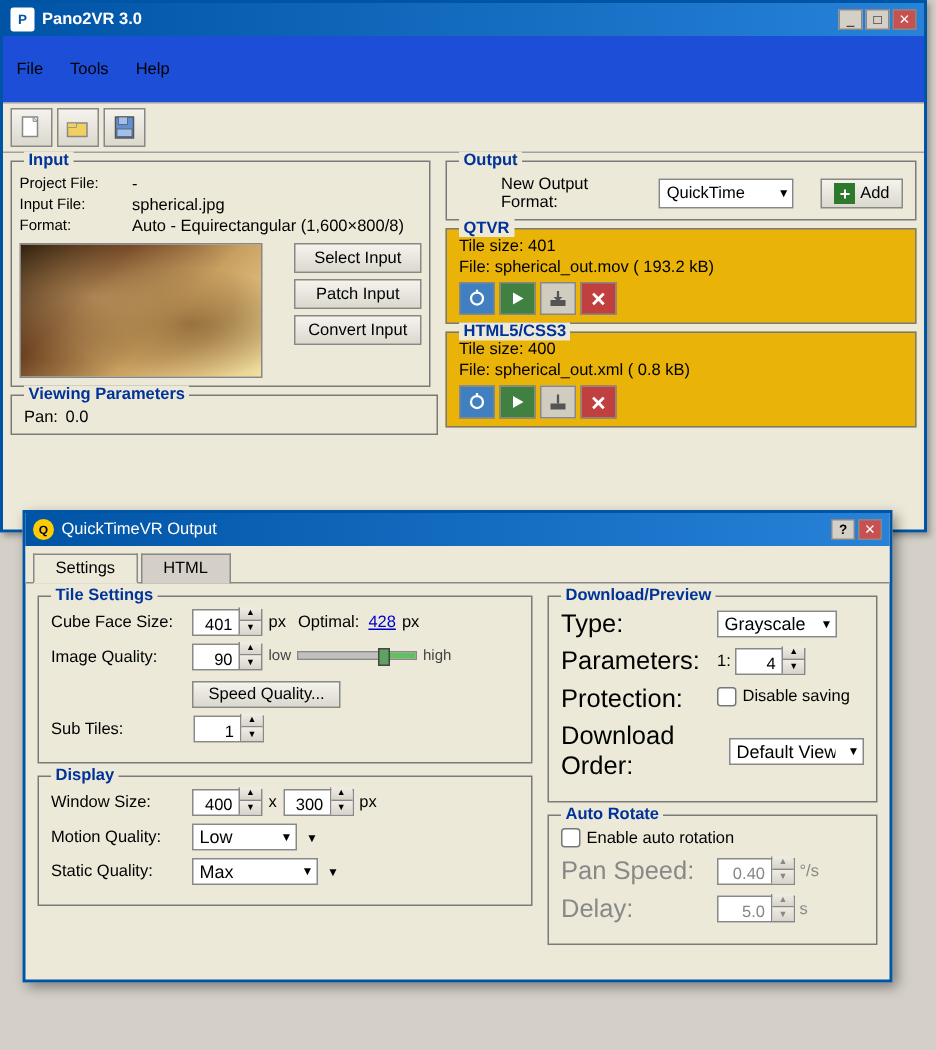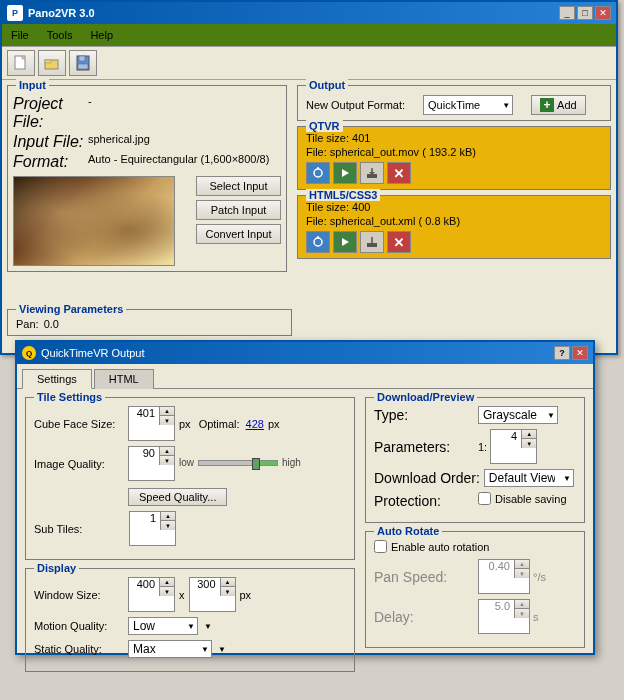--- a/index.html
+++ b/index.html
@@ -73,22 +73,22 @@
       display: flex;
       align-items: center;
       justify-content: center;
       color: #000;
     }
 
     .tb-btn.close { background: #c75050; color: white; }
 
     
     .menu-bar {
-      background: #4d7c0f;
-      padding: 4px 5px;
+      background: #1d4ed8;
+      padding: 15px 5px;
       border-bottom: 1px solid #a0a0a0;
       display: flex;
       gap: 10px;
     }
 
     .menu-item {
       font-size: 11px;
       cursor: pointer;
       padding: 1px 4px;
     }
@@ -143,22 +143,21 @@
     }
 
     .info-row {
       display: flex;
       margin-bottom: 2px;
     }
 
     .info-label {
       width: 75px;
       color: #000;
-      font-size: 16px;
-      font-style: italic;
+      font-size: 10px;
     }
 
     .info-value {
       color: #000;
       font-size: 11px;
     }
 
     .input-preview-area {
       display: flex;
       gap: 21px;
@@ -218,20 +217,21 @@
       border: 1px solid #7a7a7a;
       padding: 5px 8px;
       position: relative;
       background: #ece9d8;
     }
 
     .output-row {
       display: flex;
       align-items: center;
       gap: 18px;
+      margin-left: 28px;
     }
 
     .select-box {
       background: white;
       border: 1px solid #888;
       padding: 2px 4px;
       font-size: 11px;
       height: 20px;
       appearance: none;
       -webkit-appearance: none;
@@ -433,24 +433,24 @@
       gap: 4px;
     }
 
     .form-label {
       font-size: 11px;
       min-width: 90px;
     }
 
     .spin-input {
       display: flex;
-      align-items: flex-start;
+      align-items: flex-end;
       background: white;
       border: 1px solid #888;
-      height: 35px;
+      height: 18px;
     }
 
     .spin-value {
       padding: 0 4px;
       font-size: 11px;
       min-width: 30px;
       text-align: right;
     }
 
     .spin-arrows {
@@ -523,21 +523,21 @@
 
     
     .dl-row {
       display: flex;
       align-items: center;
       margin-bottom: 5px;
       gap: 4px;
     }
 
     .dl-label {
-      font-size: 14px;
+      font-size: 17px;
       min-width: 100px;
     }
 
     .small-select {
       background: white;
       border: 1px solid #888;
       padding: 1px 3px;
       font-size: 11px;
       height: 18px;
       cursor: pointer;
@@ -688,21 +688,21 @@
         <div class="input-preview-area">
           <div class="preview-image"></div>
           <div class="input-buttons">
             <button class="win-btn">Select Input</button>
             <button class="win-btn">Patch Input</button>
             <button class="win-btn">Convert Input</button>
           </div>
         </div>
       </div>
 
-      <div style="border:1px solid #7a7a7a; padding:5px 8px; position:relative; background:#ece9d8;margin-top:32px;">
+      <div style="border:1px solid #7a7a7a; padding:5px 8px; position:relative; background:#ece9d8;">
         <span class="panel-title">Viewing Parameters</span>
         <div class="pan-row">
           <span>Pan:</span>
           <span>0.0</span>
         </div>
       </div>
     </div>
 
     <div class="output-panel">
 
@@ -923,33 +923,33 @@
               <span class="spin-value">4</span>
               <div class="spin-arrows">
                 <div class="spin-arrow">▲</div>
                 <div class="spin-arrow">▼</div>
               </div>
             </div>
           </div>
         </div>
 
         <div class="dl-row">
+          <span class="dl-label">Protection:</span>
+          <div class="checkbox-row">
+            <input type="checkbox" style="">
+            <span>Disable saving</span>
+          </div>
+        </div>
+
+        <div class="dl-row">
           <span class="dl-label">Download Order:</span>
           <div class="select-with-arrow">
             <select class="small-select" style="width:90px;">
               <option>Default View</option>
             </select>
-          </div>
-        </div>
-
-        <div class="dl-row">
-          <span class="dl-label">Protection:</span>
-          <div class="checkbox-row">
-            <input type="checkbox" style="">
-            <span>Disable saving</span>
           </div>
         </div>
       </div>
 
       <div class="group-box auto-rotate-group">
         <span class="group-title">Auto Rotate</span>
 
         <div class="checkbox-row" style="margin-bottom:6px;">
           <input type="checkbox" style="">
           <span>Enable auto rotation</span>

